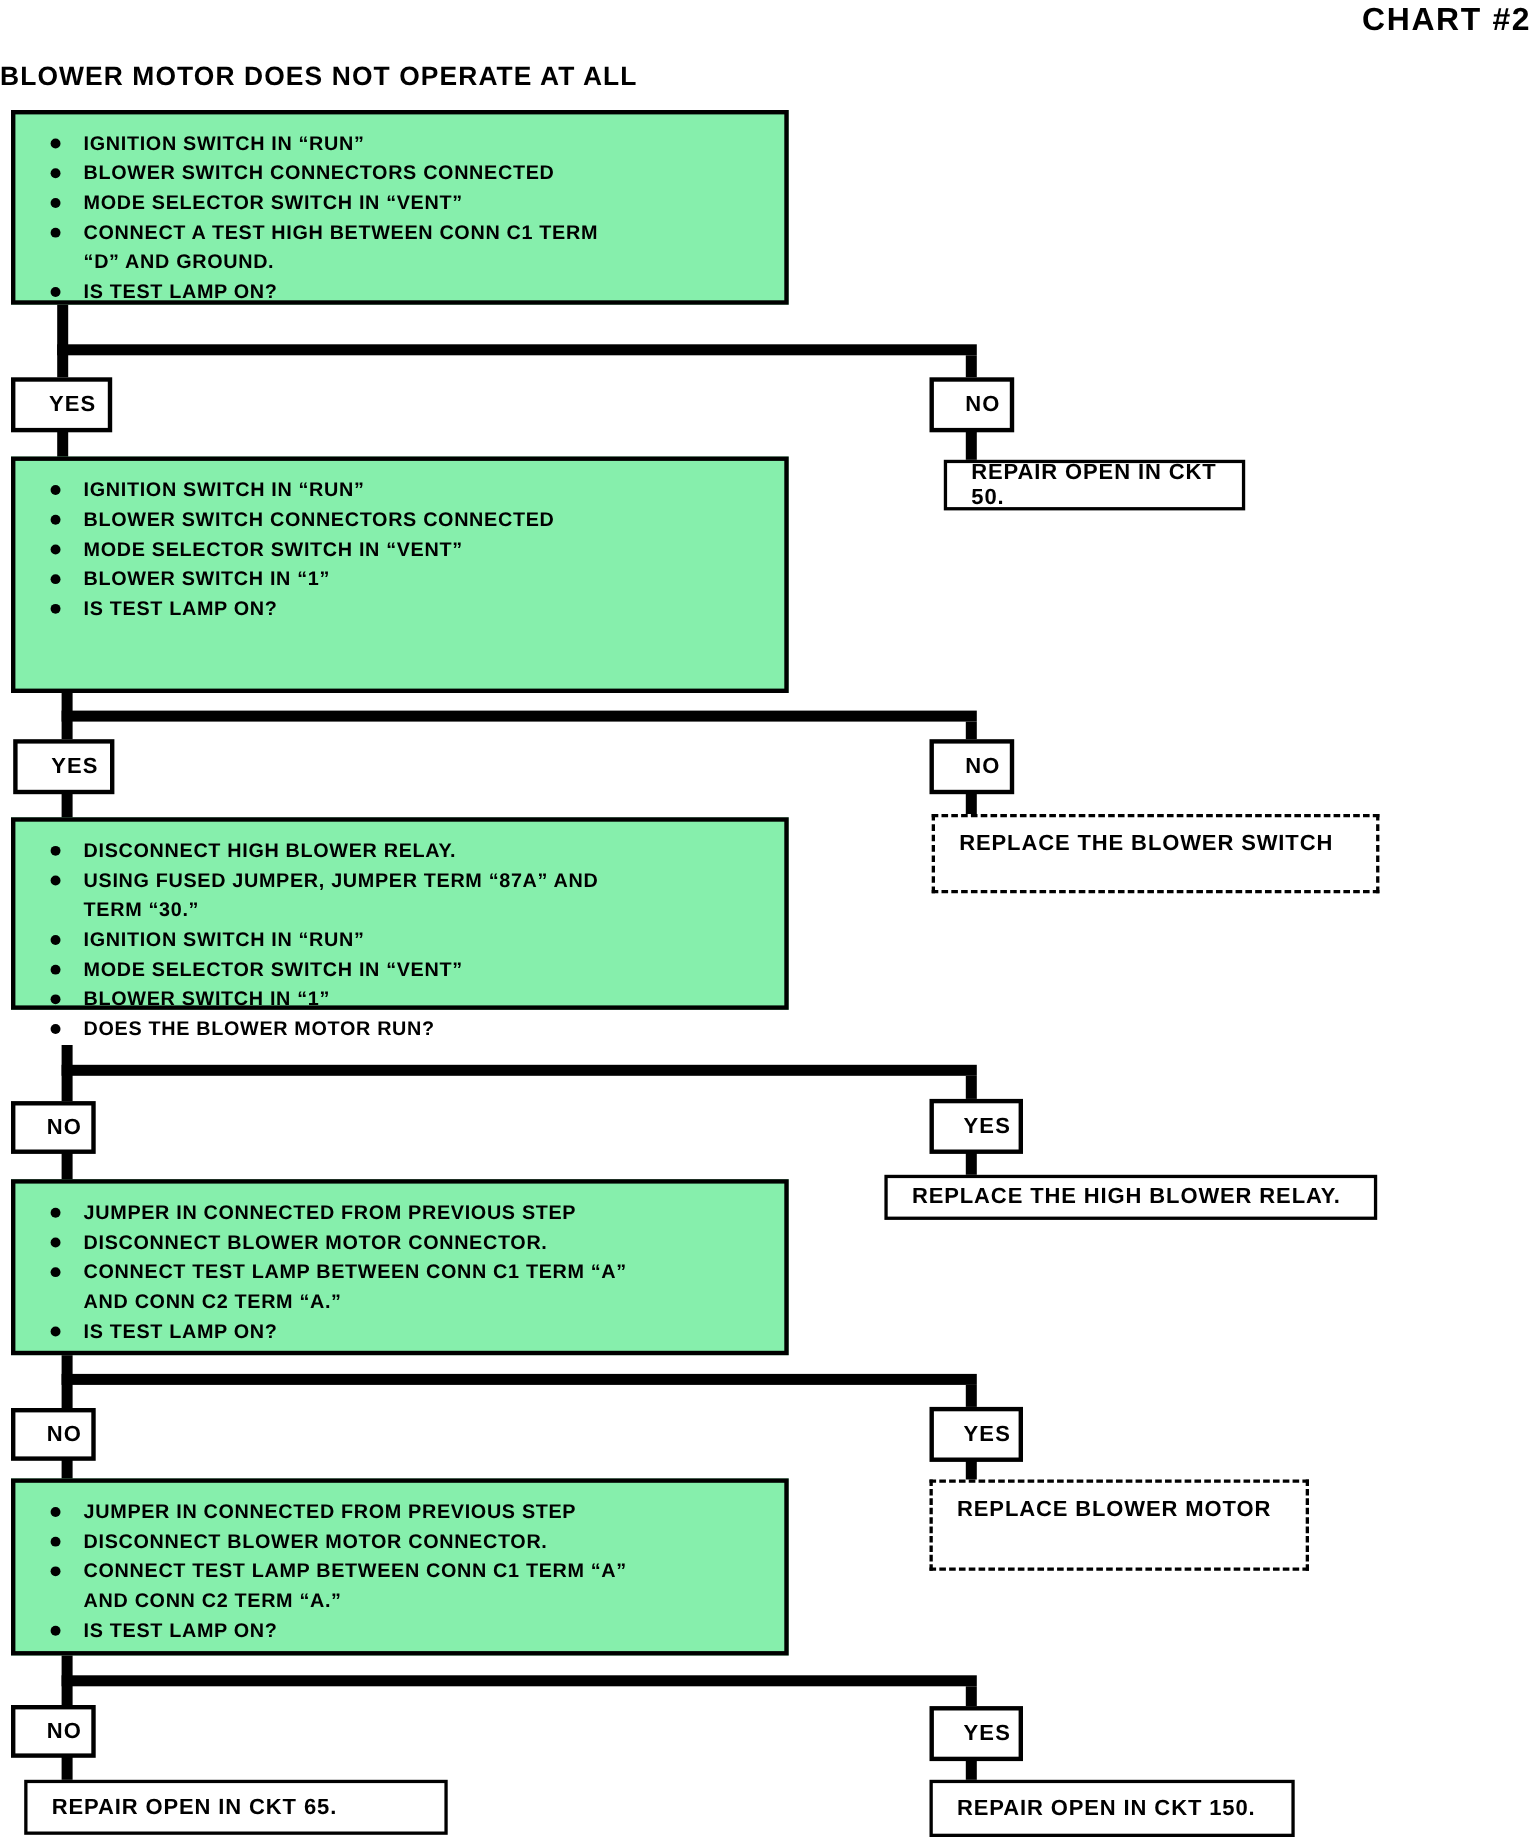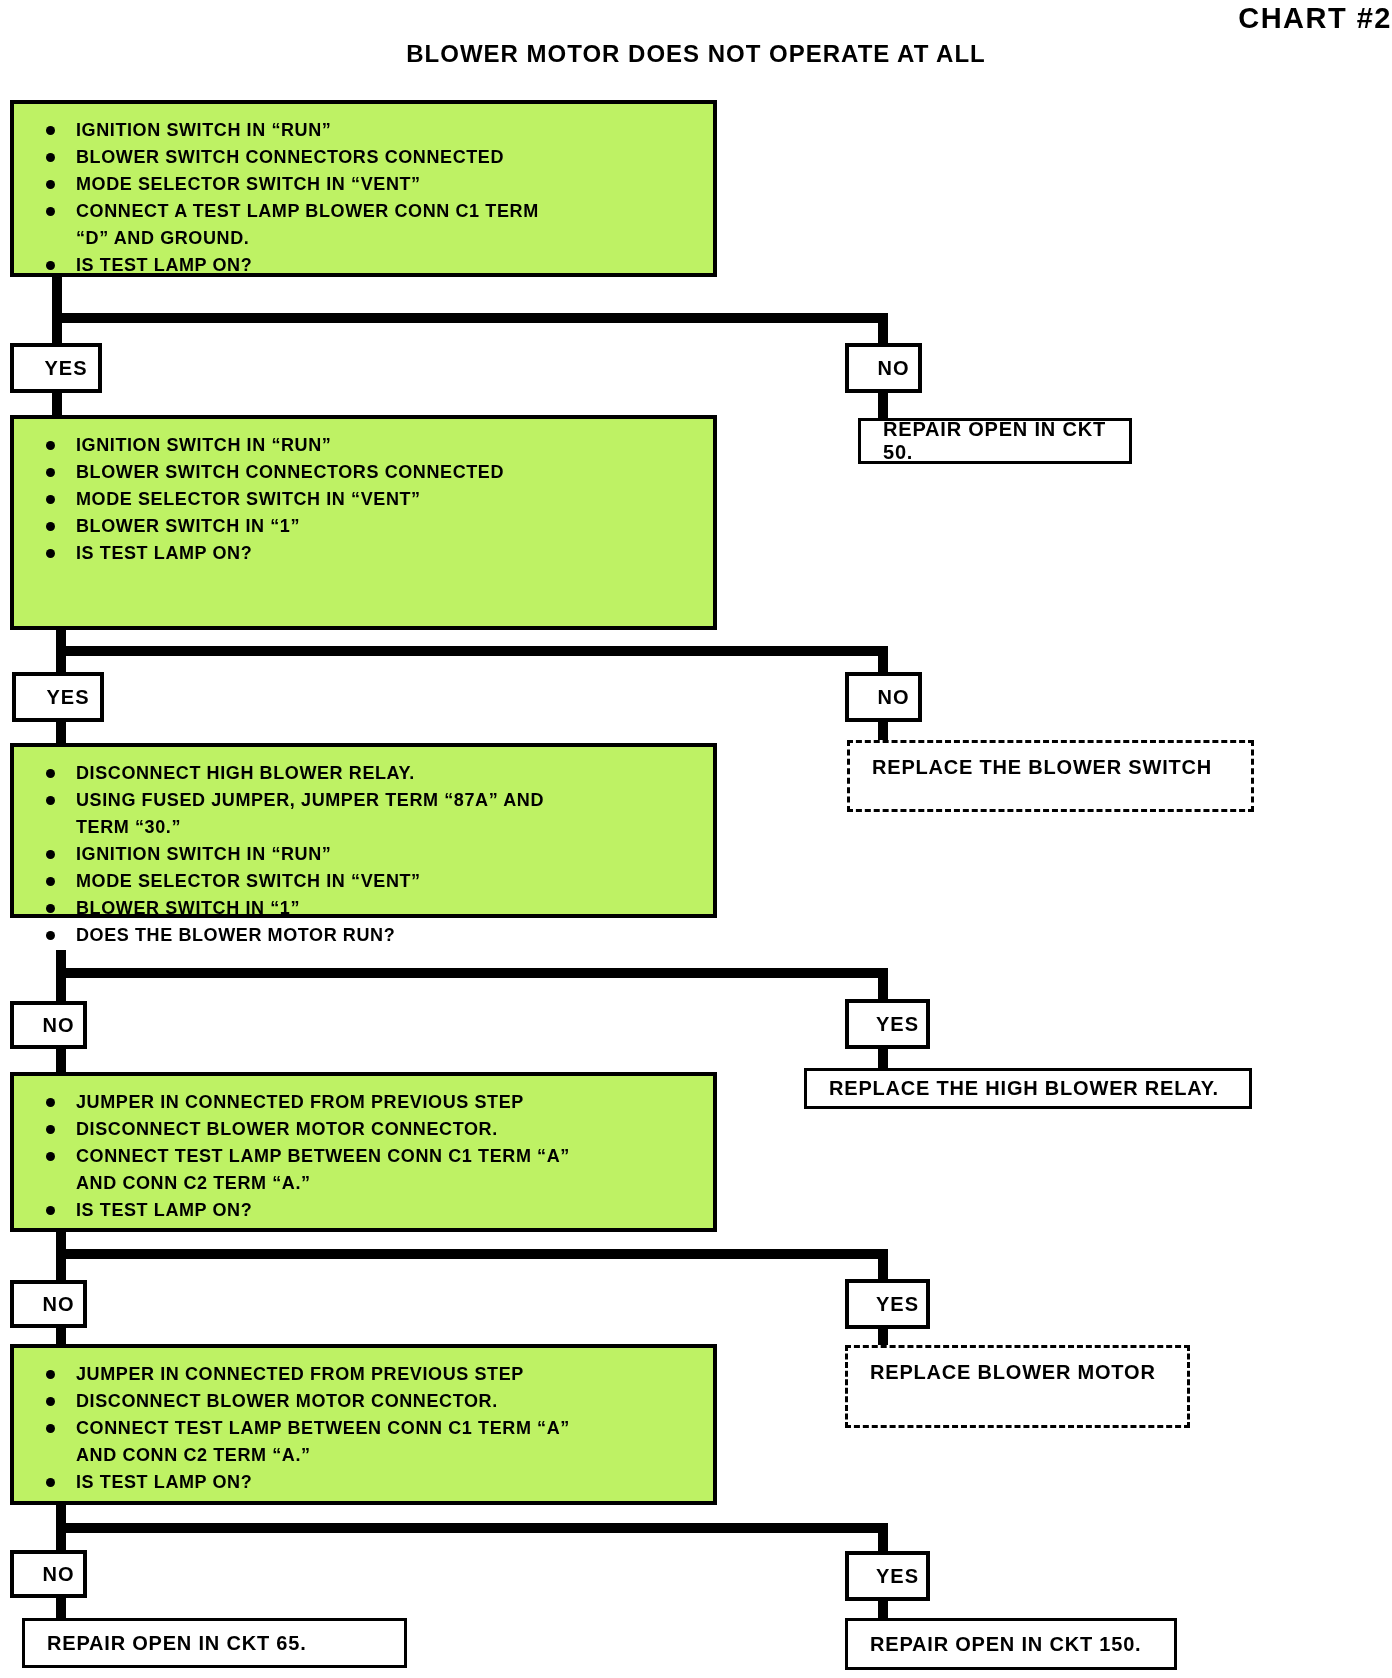--- a/index.html
+++ b/index.html
@@ -1,22 +1,22 @@
 <!DOCTYPE html>
 <html><head>
 <meta charset="utf-8">
 <style>
   html,body{margin:0;padding:0;background:#ffffff;}
   .canvas{position:relative;width:1392px;height:1678px;background:#ffffff;color:#000;
           font-family:"Liberation Sans",sans-serif;overflow:hidden;}
   .title{position:absolute;left:0;width:100%;text-align:right;font-weight:bold;
          font-size:29px;letter-spacing:1.5px;}
-  .subtitle{position:absolute;left:0;width:100%;text-align:center;font-weight:bold;
-         font-size:24px;letter-spacing:1px;}
-  .cbox{position:absolute;left:10px;width:707px;border:4px solid #000;background:#bef264;
+  .subtitle{position:absolute;left:0;width:100%;font-weight:bold;
+         font-size:24px;letter-spacing:1px;margin-top:16px;}
+  .cbox{position:absolute;left:10px;width:707px;border:4px solid #000;background:#86efac;
         box-sizing:border-box;padding:13px 16px 6px 0;}
   .bullet{display:flex;align-items:flex-start;}
   .bullet .dot{width:9px;height:9px;border-radius:50%;background:#000;
                margin:9px 0 0 32px;flex:none;}
   .bullet .lines{margin-left:21px;font-weight:bold;font-size:18px;line-height:27px;
                  letter-spacing:0.6px;}
   .lbox{position:absolute;border:4px solid #000;background:#fff;box-sizing:border-box;
         display:flex;align-items:center;justify-content:center;font-weight:bold;
         font-size:20px;letter-spacing:1px;padding-left:20px;}
   .rbox{position:absolute;border:3px solid #000;background:#fff;box-sizing:border-box;
@@ -48,21 +48,21 @@
       </div>
     <div class="bullet">
         <span class="dot"></span>
         <div class="lines">
           <div>MODE SELECTOR SWITCH IN “VENT”</div>
         </div>
       </div>
     <div class="bullet">
         <span class="dot"></span>
         <div class="lines">
-          <div>CONNECT A TEST LAMP BLOWER CONN C1 TERM</div>
+          <div>CONNECT A TEST HIGH BETWEEN CONN C1 TERM</div>
           <div>“D” AND GROUND.</div>
         </div>
       </div>
     <div class="bullet">
         <span class="dot"></span>
         <div class="lines">
           <div>IS TEST LAMP ON?</div>
         </div>
       </div>
   </div>

